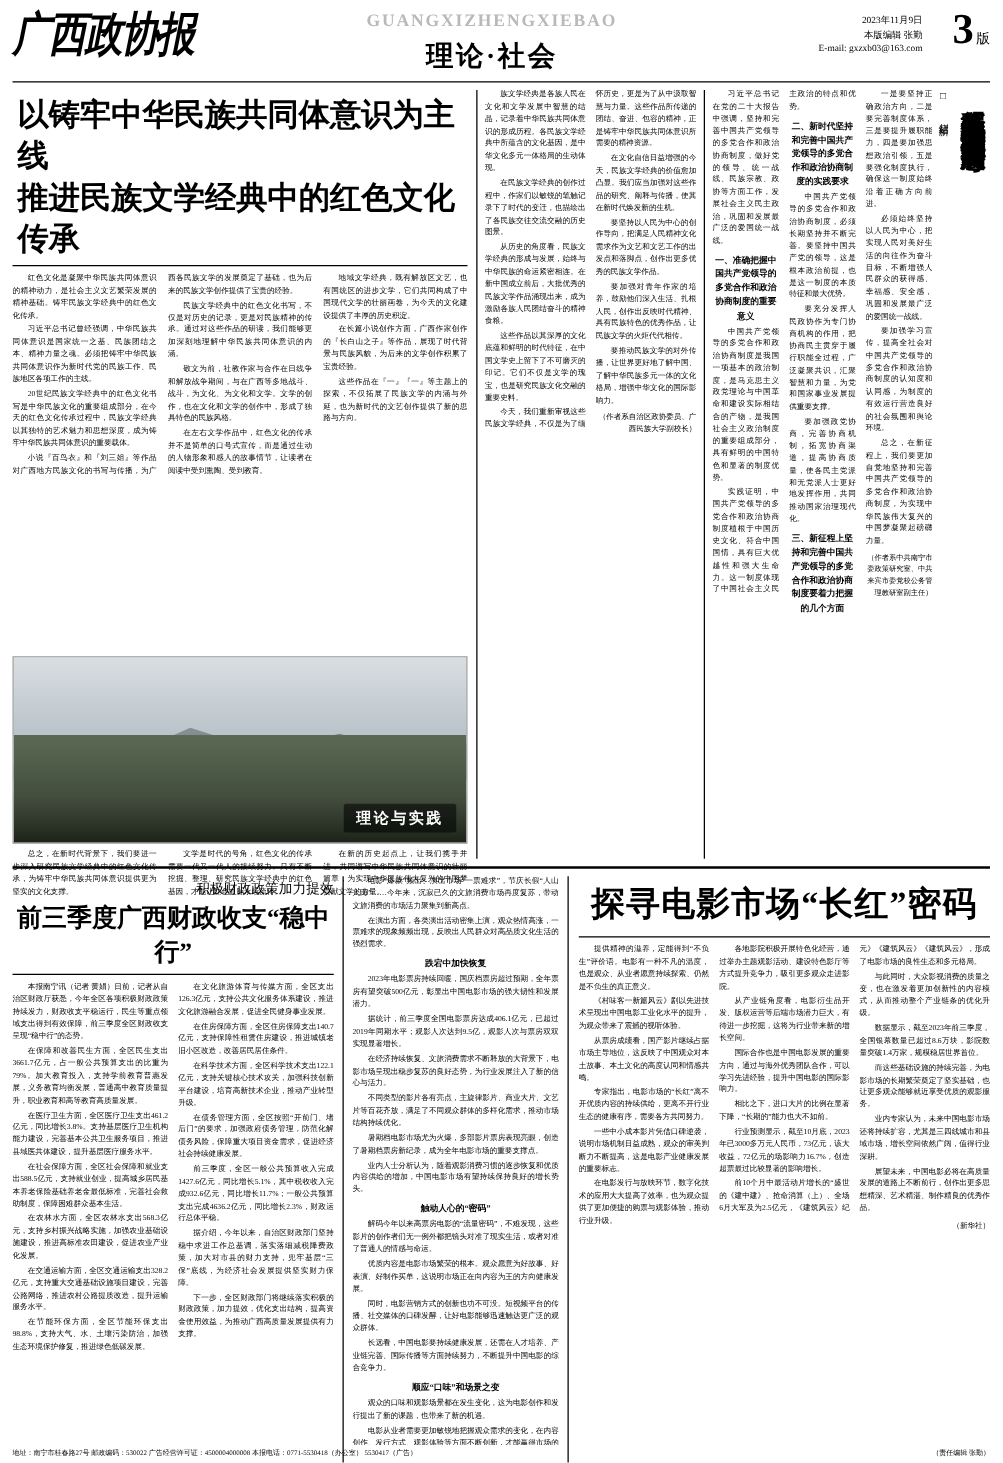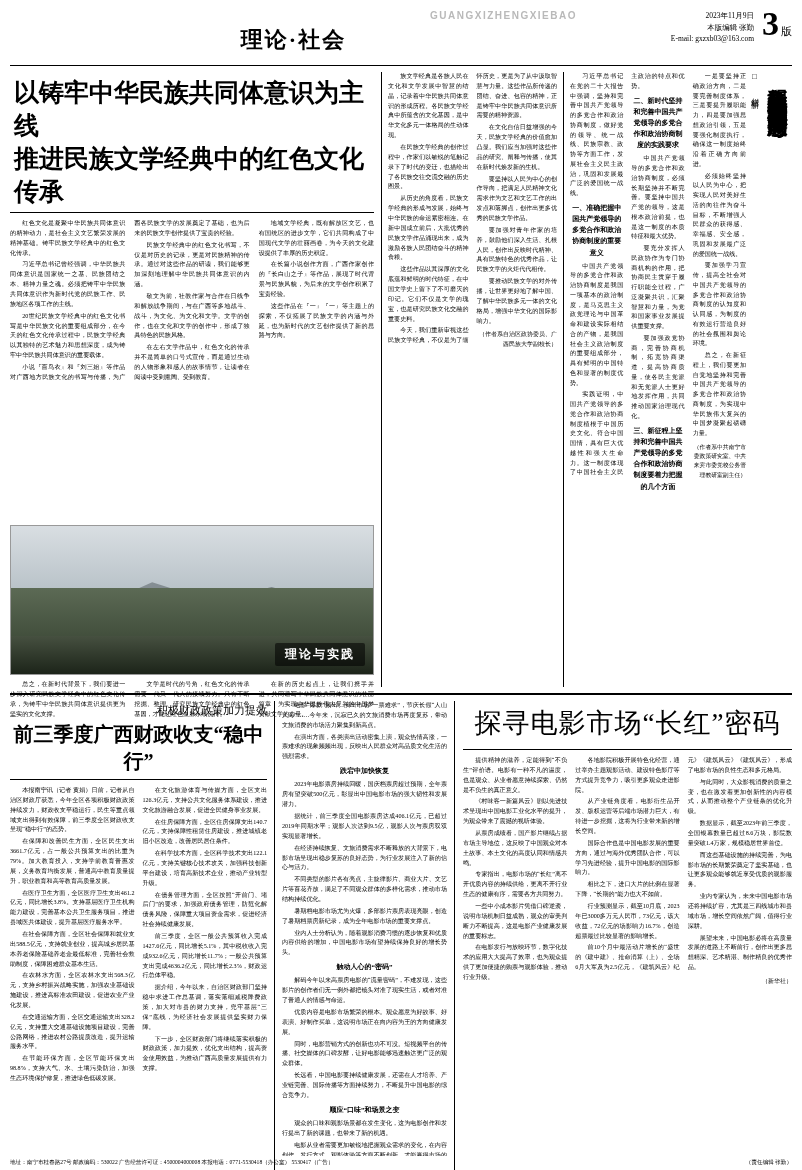--- a/index.html
+++ b/index.html
@@ -43,40 +43,39 @@
     font-style: italic;
     transform: scaleY(1.25);
     transform-origin: left top;
   }
   .center-block {
     text-align: center;
     flex: 1;
     padding-top: 2px;
   }
   .pinyin {
-    font-family: Liberation Sans, sans-serif;
-    font-size: 10px;
+    font-family: Liberation Serif, serif;
+    font-size: 14px;
     letter-spacing: 1.5px;
     color: #b9b9b9;
     font-weight: bold;
-    text-align: right;
   }
   .section-name {
     font-size: 22px;
     font-weight: bold;
     letter-spacing: 2px;
     margin-top: 4px;
   }
   .right-block {
     width: 215px;
     text-align: right;
     display: flex;
     justify-content: flex-end;
     align-items: flex-start;
-    gap: 8px;
+    gap: 24px;
     padding-top: 2px;
   }
   .meta-lines {
     font-size: 7.5px;
     line-height: 1.55;
     text-align: right;
     color: #000;
   }
   .page-no {
     display: flex;
@@ -266,21 +265,21 @@
   }
   .headline-2 {
     font-size: 20px;
     font-weight: bold;
     text-align: center;
     letter-spacing: 0px;
     margin-bottom: 4px;
   }
   .headline-3 {
     font-size: 27px;
-    font-weight: normal;
+    font-weight: bold;
     text-align: center;
     letter-spacing: 1px;
     margin: 4px 0 8px 0;
   }
   .b-left-body {
     column-count: 2;
     column-gap: 8px;
     font-size: 6.1px;
     line-height: 1.62;
     text-align: justify;
@@ -326,20 +325,23 @@
     bottom: 3px;
     font-size: 5.6px;
   }
 </style>
 </head>
 <body>
 
 <div class="page">
 
   <div class="masthead">
+    <div class="logo-block">
+      <div class="logo-title">广西政协报</div>
+    </div>
     <div class="center-block">
       <div class="pinyin">GUANGXIZHENGXIEBAO</div>
       <div class="section-name">理论·社会</div>
     </div>
     <div class="right-block">
       <div class="meta-lines">
         <div>2023年11月9日</div>
         <div>本版编辑 张勤</div>
         <div>E-mail: gxzxb03@163.com</div>
       </div>

